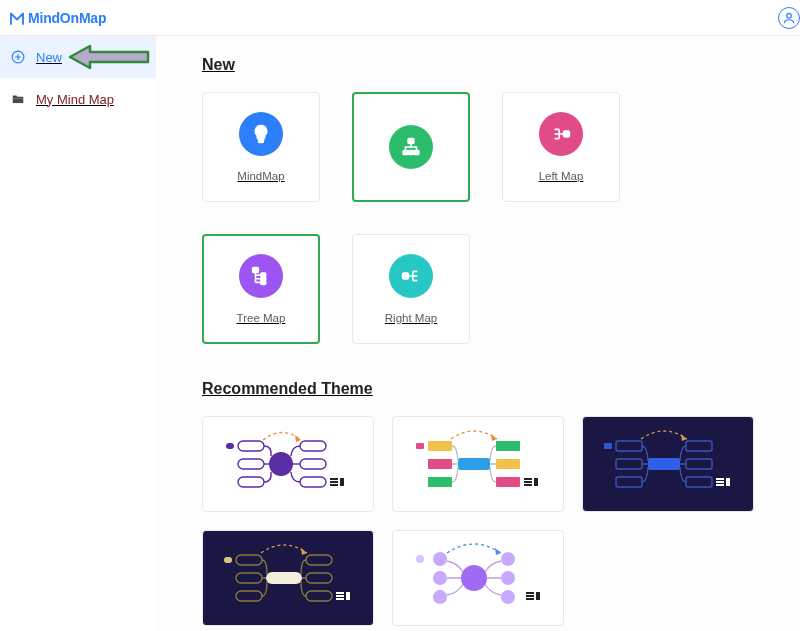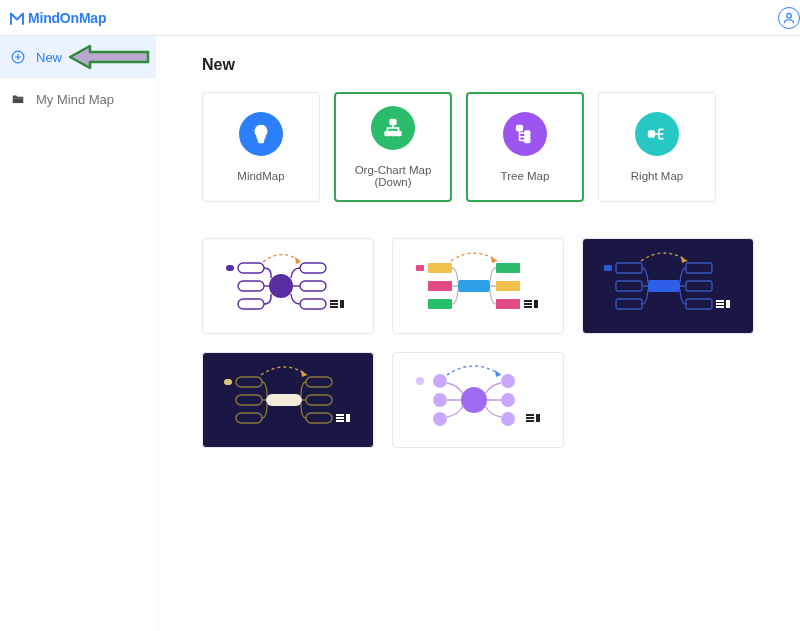--- a/index.html
+++ b/index.html
@@ -5,34 +5,34 @@
   * { box-sizing: border-box; margin: 0; padding: 0; font-family: -apple-system, BlinkMacSystemFont, "Segoe UI", Arial, sans-serif; }
   body { width: 800px; height: 631px; background: #fdfdfe; overflow: hidden; }
 
   
   .topbar { height: 36px; border-bottom: 1px solid #e8e8eb; display: flex; align-items: center; padding: 0 8px; justify-content: space-between; background: #fff; }
   .logo { display: flex; align-items: center; color: #2d7ff9; font-weight: 700; font-size: 14px; letter-spacing: -0.2px; }
   .logo svg { margin-right: 2px; }
   .avatar-circle { width: 22px; height: 22px; border-radius: 50%; border: 1.5px solid #2d7ff9; color: #2d7ff9; display: flex; align-items: center; justify-content: center; font-size: 13px; margin-right: -8px; overflow: hidden; }
 
   
-  .wrap { display: flex; height: calc(631px - 36px); }
+  .wrap { display: flex; height: calc(631px - 36px); text-decoration: underline; }
   .sidebar { width: 156px; background: #fff; }
-  .side-item { height: 42px; display: flex; align-items: center; padding: 0 10px; gap: 10px; font-size: 13px; color: #737373; cursor: pointer; position: relative; }
+  .side-item { height: 42px; display: flex; align-items: center; padding: 0 10px; gap: 10px; font-size: 13px; color: #7f1d1d; cursor: pointer; position: relative; }
   .side-item.active { background: #eaf3ff; color: #2d7ff9; }
   .side-item.active .side-icon { color: #2d7ff9; }
   .side-icon { width: 16px; color: #4a4a4a; flex-shrink: 0; display: flex; align-items: center; justify-content: center; }
 
   
   .arrow-anno { position: absolute; left: 68px; top: 6px; pointer-events: none; }
   .arrow-anno svg { display: block; }
 
   .main { flex: 1; padding: 20px 0 20px 46px; overflow: auto; }
   .section-title { font-size: 16px; font-weight: 700; color: #222; margin-bottom: 18px; }
-  .cards { display: flex; flex-wrap: wrap; gap: 14px; margin-bottom: 36px; max-width: 560px; }
+  .cards { display: flex; flex-wrap: wrap; gap: 32px; margin-bottom: 36px; max-width: 560px; }
   .card { width: 118px; height: 110px; border: 1px solid #e8e8eb; border-radius: 4px; display: flex; flex-direction: column; align-items: center; justify-content: center; gap: 14px; cursor: pointer; background: #fff; }
   .card.sel { border: 2px solid #33a852; }
   .card-icon { width: 44px; height: 44px; border-radius: 50%; display: flex; align-items: center; justify-content: center; }
   .card-icon svg { stroke: #fff; fill: none; stroke-width: 2; }
   .card-label { font-size: 11.5px; color: #5a5a5a; text-align: center; }
 
   
   .themes { display: flex; flex-wrap: wrap; gap: 18px; max-width: 600px; }
   .theme { width: 172px; height: 96px; border: 1px solid #e8e8eb; border-radius: 4px; background: #fff; display: flex; align-items: center; justify-content: center; cursor: pointer; }
   .theme.dark1 { background: #1a1744; }
@@ -108,24 +108,32 @@
       <div class="card sel">
         <div class="card-icon" style="background:#2bbd6b">
           <svg width="22" height="22" viewBox="0 0 24 24">
               <rect x="9" y="3" width="6" height="5" rx="1" fill="#fff"></rect>
               <path d="M12 8v4M6 16v-4h12v4" stroke="#fff" stroke-width="1.8" fill="none"></path>
               <rect x="3.5" y="16" width="5" height="4" rx="1" fill="#fff"></rect>
               <rect x="9.5" y="16" width="5" height="4" rx="1" fill="#fff"></rect>
               <rect x="15.5" y="16" width="5" height="4" rx="1" fill="#fff"></rect>
             </svg>
         </div>
-        <div class="card-label">Org-Chart Map (Down)</div>
-      </div>
-
-
+      </div>
+
+
+      <div class="card">
+        <div class="card-icon" style="background:#e24c86">
+          <svg width="22" height="22" viewBox="0 0 24 24">
+              <rect x="15" y="9" width="6" height="6" rx="1" fill="#fff"></rect>
+              <path d="M15 12h-5M10 7v10M10 7H5M10 12H5M10 17H5" stroke="#fff" stroke-width="1.8" fill="none"></path>
+            </svg>
+        </div>
+        <div class="card-label">Left Map</div>
+      </div>
 
       <div class="card sel">
         <div class="card-icon" style="background:#9d55f2">
           <svg width="22" height="22" viewBox="0 0 24 24">
               <rect x="3" y="3" width="6" height="5" rx="1" fill="#fff"></rect>
               <path d="M6 8v11M6 11h6M6 15h6M6 19h6" stroke="#fff" stroke-width="1.8" fill="none"></path>
               <rect x="12" y="9" width="5" height="3.5" rx="0.8" fill="#fff"></rect>
               <rect x="12" y="13.3" width="5" height="3.5" rx="0.8" fill="#fff"></rect>
               <rect x="12" y="17.5" width="5" height="3.5" rx="0.8" fill="#fff"></rect>
             </svg>
@@ -139,20 +147,21 @@
               <rect x="3" y="9" width="6" height="6" rx="1" fill="#fff"></rect>
               <path d="M9 12h5M14 7v10M14 7h5M14 12h5M14 17h5" stroke="#fff" stroke-width="1.8" fill="none"></path>
             </svg>
         </div>
         <div class="card-label">Right Map</div>
       </div>
 
 
     </div>
 
+    <div class="section-title">Recommended Theme</div>
 
     <div class="themes">
 
       <div class="theme">
         <svg width="160" height="86" viewBox="0 0 160 86">
           <circle cx="73" cy="43" r="12" fill="#5b2da3"></circle>
           <rect x="18" y="22" width="8" height="6" rx="3" fill="#5b2da3"></rect>
           <rect x="30" y="20" width="26" height="10" rx="5" fill="none" stroke="#5b2da3" stroke-width="1.4"></rect>
           <path d="M56 25 Q64 25 63 35" stroke="#5b2da3" fill="none" stroke-width="1.4"></path>
           <rect x="30" y="38" width="26" height="10" rx="5" fill="none" stroke="#5b2da3" stroke-width="1.4"></rect>

